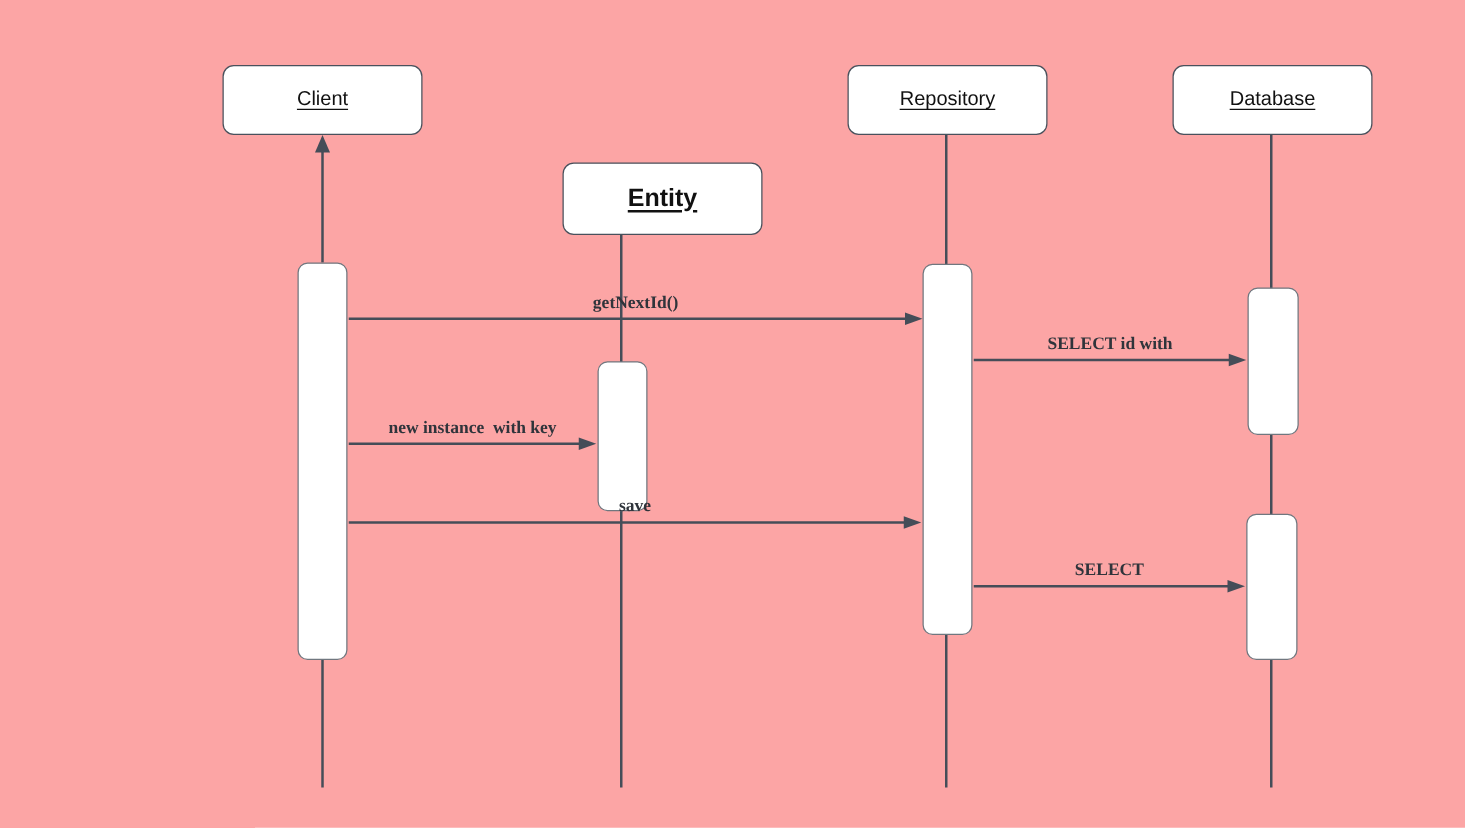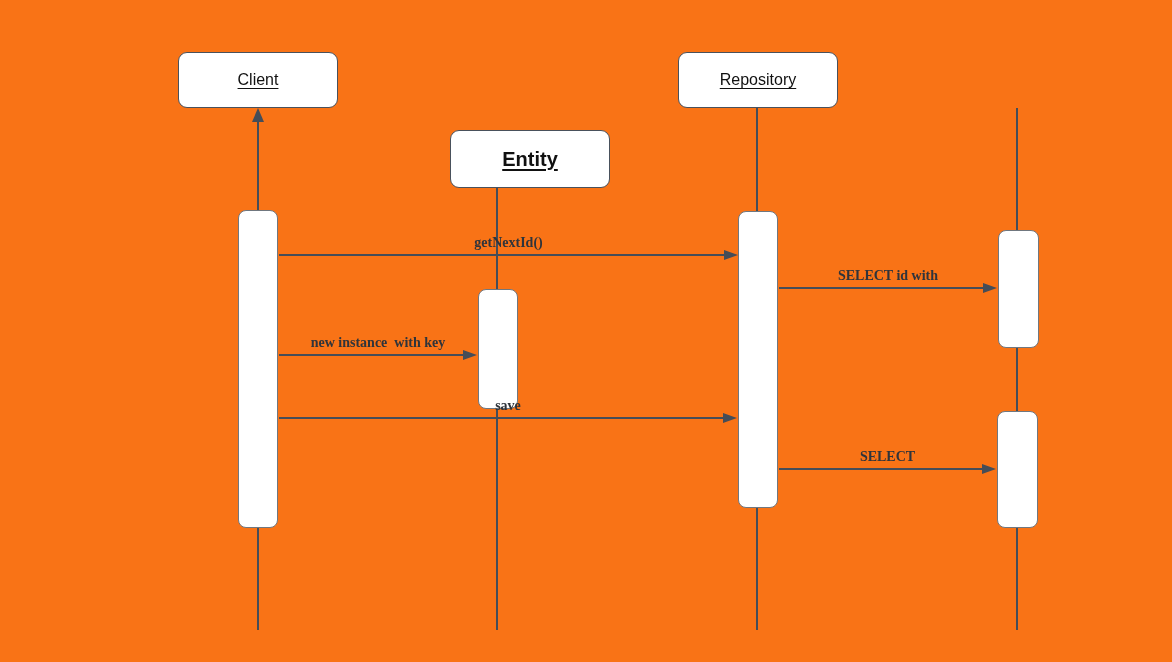--- a/index.html
+++ b/index.html
@@ -5,21 +5,21 @@
   :root{
     --stroke:#454d58;
     --box-border:#49515c;
     --act-border:#70777f;
     --msg-text:#2f343b;
     --note-fill:#fbd7a5;
     --note-text:#3a4049;
   }
   *{margin:0;padding:0;box-sizing:border-box;}
   body{background:#fff;font-family:"Liberation Sans",sans-serif;}
-  .canvas{position:relative;width:1172px;height:662px;background:#f97316;overflow:hidden;}
+  .canvas{position:relative;width:1172px;height:662px;background:#fca5a5;overflow:hidden;}
 
   
   .actor-box{position:absolute;width:160px;height:56px;background:#fff;
     border:1.5px solid var(--box-border);border-radius:9px;
     display:flex;align-items:center;justify-content:center;z-index:4;}
   .actor-label{font-size:16px;color:#111;text-decoration:underline;text-underline-offset:3px;}
   .box-client{left:178px;top:52px;}
   .box-entity{left:418px;top:130px;height:58px;margin-left:32px;}
   .box-entity .actor-label{font-weight:bold;font-size:20px;}
   .box-repository{left:678px;top:52px;}
@@ -92,20 +92,23 @@
 
   <div class="actor-box box-client">
     <span class="actor-label">Client</span>
   </div>
   <div class="actor-box box-entity">
     <span class="actor-label">Entity</span>
   </div>
   <div class="actor-box box-repository">
     <span class="actor-label">Repository</span>
   </div>
+  <div class="actor-box box-database">
+    <span class="actor-label">Database</span>
+  </div>
 
 
   <div class="msg msg-1">
     <div class="label">getNextId()</div>
     <div class="line"></div>
     <div class="head"></div>
   </div>
   <div class="msg msg-2">
     <div class="label">SELECT id with</div>
     <div class="line"></div>

